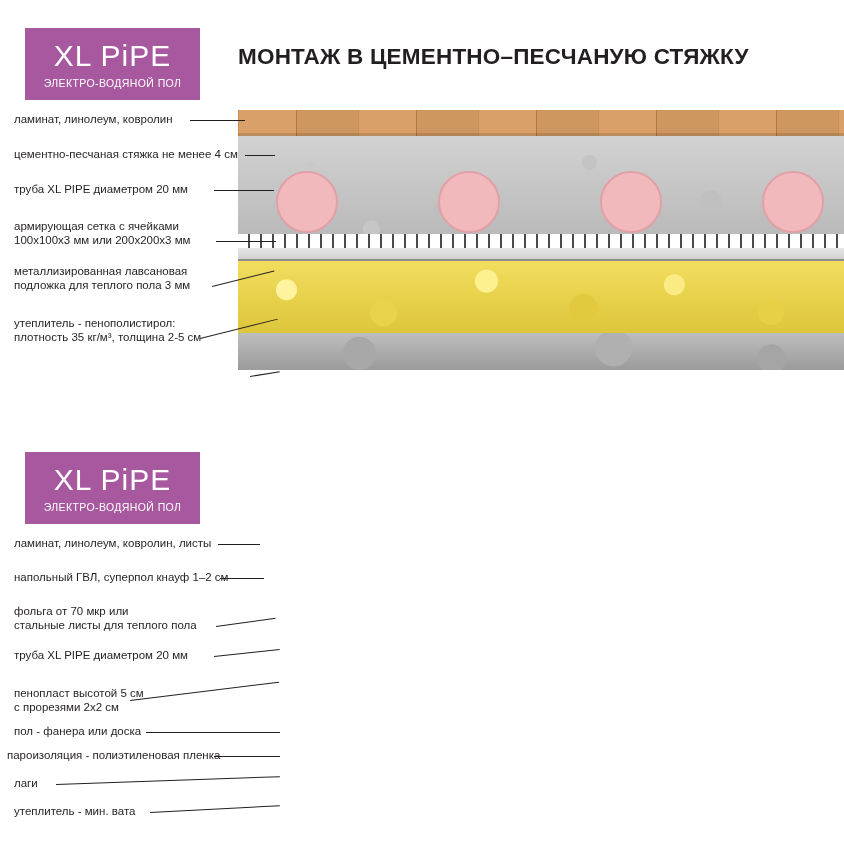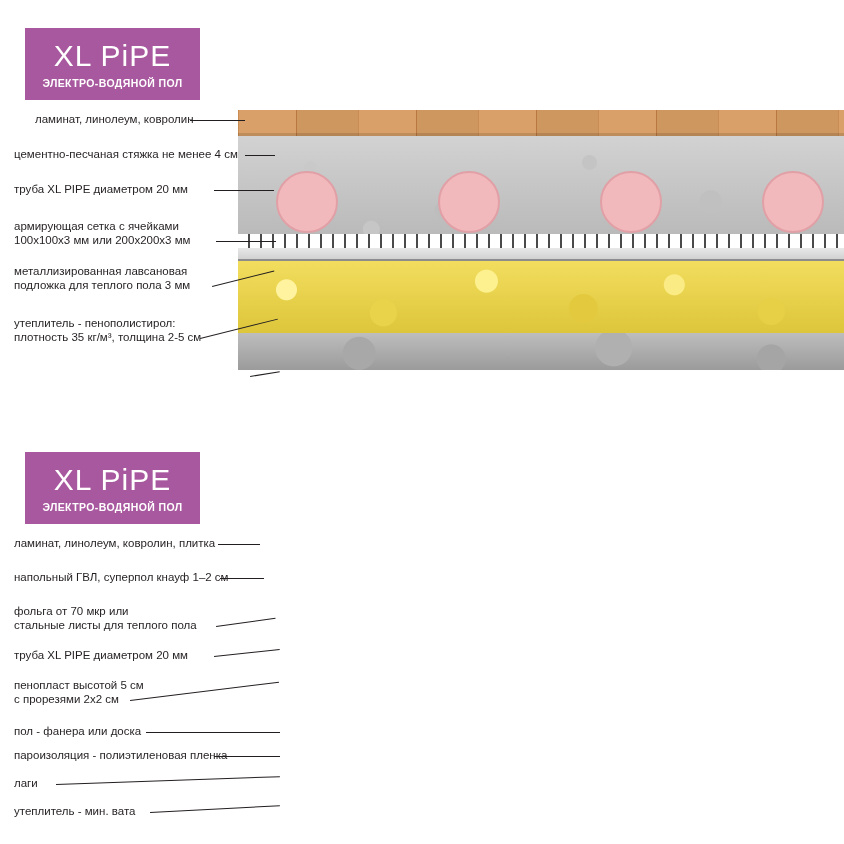--- a/index.html
+++ b/index.html
@@ -18,21 +18,21 @@
   .logo{
     position:absolute;left:25px;top:28px;width:175px;height:72px;
     background:#a8589e;
     display:flex;flex-direction:column;align-items:center;justify-content:center;
   }
   .logo-main{
     color:#ffffff;font-weight:normal;font-size:30px;letter-spacing:1px;
     line-height:32px;
   }
   .logo-sub{
-    color:#ffffff;font-size:10.5px;font-weight:bold;letter-spacing:0.4px;
+    color:#ffffff;font-size:10.5px;font-weight:normal;letter-spacing:0.4px;
     margin-top:5px;
   }
 
   
   .heading{
     position:absolute;left:238px;top:44px;width:600px;
     font-size:22.5px;font-weight:bold;color:#231f20;
     letter-spacing:0.2px;line-height:26px;
   }
   #panel-bottom .heading{font-size:22px;}
@@ -113,20 +113,21 @@
 <div class="panel" id="panel-top">
 
   <div class="logo">
     <div class="logo-main">
       <span>XL</span>
       <span>PiPE</span>
     </div>
     <div class="logo-sub">ЭЛЕКТРО-ВОДЯНОЙ ПОЛ</div>
   </div>
 
+  <div class="heading">МОНТАЖ В ЦЕМЕНТНО–ПЕСЧАНУЮ СТЯЖКУ</div>
 
   <div class="diagram" id="diagram-top">
 
     <div class="layer wood" style="top:0;height:26px;"></div>
 
     <div class="layer concrete" style="top:26px;height:106px;"></div>
 
     <div class="pipe" style="left:38px;top:61px;width:58px;height:58px;"></div>
     <div class="pipe" style="left:200px;top:61px;width:58px;height:58px;"></div>
     <div class="pipe" style="left:362px;top:61px;width:58px;height:58px;"></div>
@@ -135,21 +136,21 @@
     <div class="layer mesh" style="top:124px;height:14px;"></div>
 
     <div class="layer lavsan" style="top:138px;height:12px;"></div>
     <div class="layer thinline" style="top:149px;height:2px;"></div>
 
     <div class="layer yellow" style="top:151px;height:72px;"></div>
 
     <div class="layer slab" style="top:223px;height:37px;"></div>
   </div>
 
-  <div class="label" style="left:14px;top:112px;margin-left:21px;">ламинат, линолеум, ковролин</div>
+  <div class="label" style="left:14px;top:112px;">ламинат, линолеум, ковролин</div>
   <div class="leader" style="left:190px;top:120px;width:55px;"></div>
 
   <div class="label" style="left:14px;top:147px;">цементно-песчаная стяжка не менее 4 см</div>
   <div class="leader" style="left:245px;top:155px;width:30px;"></div>
 
   <div class="label" style="left:14px;top:182px;">труба XL PIPE диаметром 20 мм</div>
   <div class="leader" style="left:214px;top:190px;width:60px;"></div>
 
   <div class="label" style="left:14px;top:219px;">армирующая сетка с ячейками
 100x100x3 мм или 200x200x3 мм</div>
@@ -170,41 +171,41 @@
 
   <div class="logo">
     <div class="logo-main">
       <span>XL</span>
       <span>PiPE</span>
     </div>
     <div class="logo-sub">ЭЛЕКТРО-ВОДЯНОЙ ПОЛ</div>
   </div>
 
 
-  <div class="label" style="left:14px;top:112px;">ламинат, линолеум, ковролин, плитка</div>
+  <div class="label" style="left:14px;top:112px;">ламинат, линолеум, ковролин, листы</div>
   <div class="leader" style="left:218px;top:120px;width:42px;"></div>
 
   <div class="label" style="left:14px;top:146px;">напольный ГВЛ, суперпол кнауф 1–2 см</div>
   <div class="leader" style="left:220px;top:154px;width:44px;"></div>
 
   <div class="label" style="left:14px;top:180px;">фольга от 70 мкр или
 стальные листы для теплого пола</div>
   <div class="leader" style="left:216px;top:202px;width:60px;transform:rotate(-8deg);"></div>
 
   <div class="label" style="left:14px;top:224px;">труба XL PIPE диаметром 20 мм</div>
   <div class="leader" style="left:214px;top:232px;width:66px;transform:rotate(-6deg);"></div>
 
-  <div class="label" style="left:14px;top:254px;">пенопласт высотой 5 см
+  <div class="label" style="left:14px;top:262px;">пенопласт высотой 5 см
 с прорезями 2х2 см</div>
   <div class="leader" style="left:130px;top:276px;width:150px;transform:rotate(-7deg);"></div>
 
   <div class="label" style="left:14px;top:300px;">пол - фанера или доска</div>
   <div class="leader" style="left:146px;top:308px;width:134px;"></div>
 
-  <div class="label" style="left:14px;top:324px;">пароизоляция - полиэтиленовая пленка</div>
+  <div class="label" style="left:7px;top:324px;">пароизоляция - полиэтиленовая пленка</div>
   <div class="leader" style="left:214px;top:332px;width:66px;"></div>
 
   <div class="label" style="left:14px;top:352px;">лаги</div>
   <div class="leader" style="left:56px;top:360px;width:224px;transform:rotate(-2deg);"></div>
 
   <div class="label" style="left:14px;top:380px;">утеплитель - мин. вата</div>
   <div class="leader" style="left:150px;top:388px;width:130px;transform:rotate(-3deg);"></div>
 </div>
 
 </body></html>

